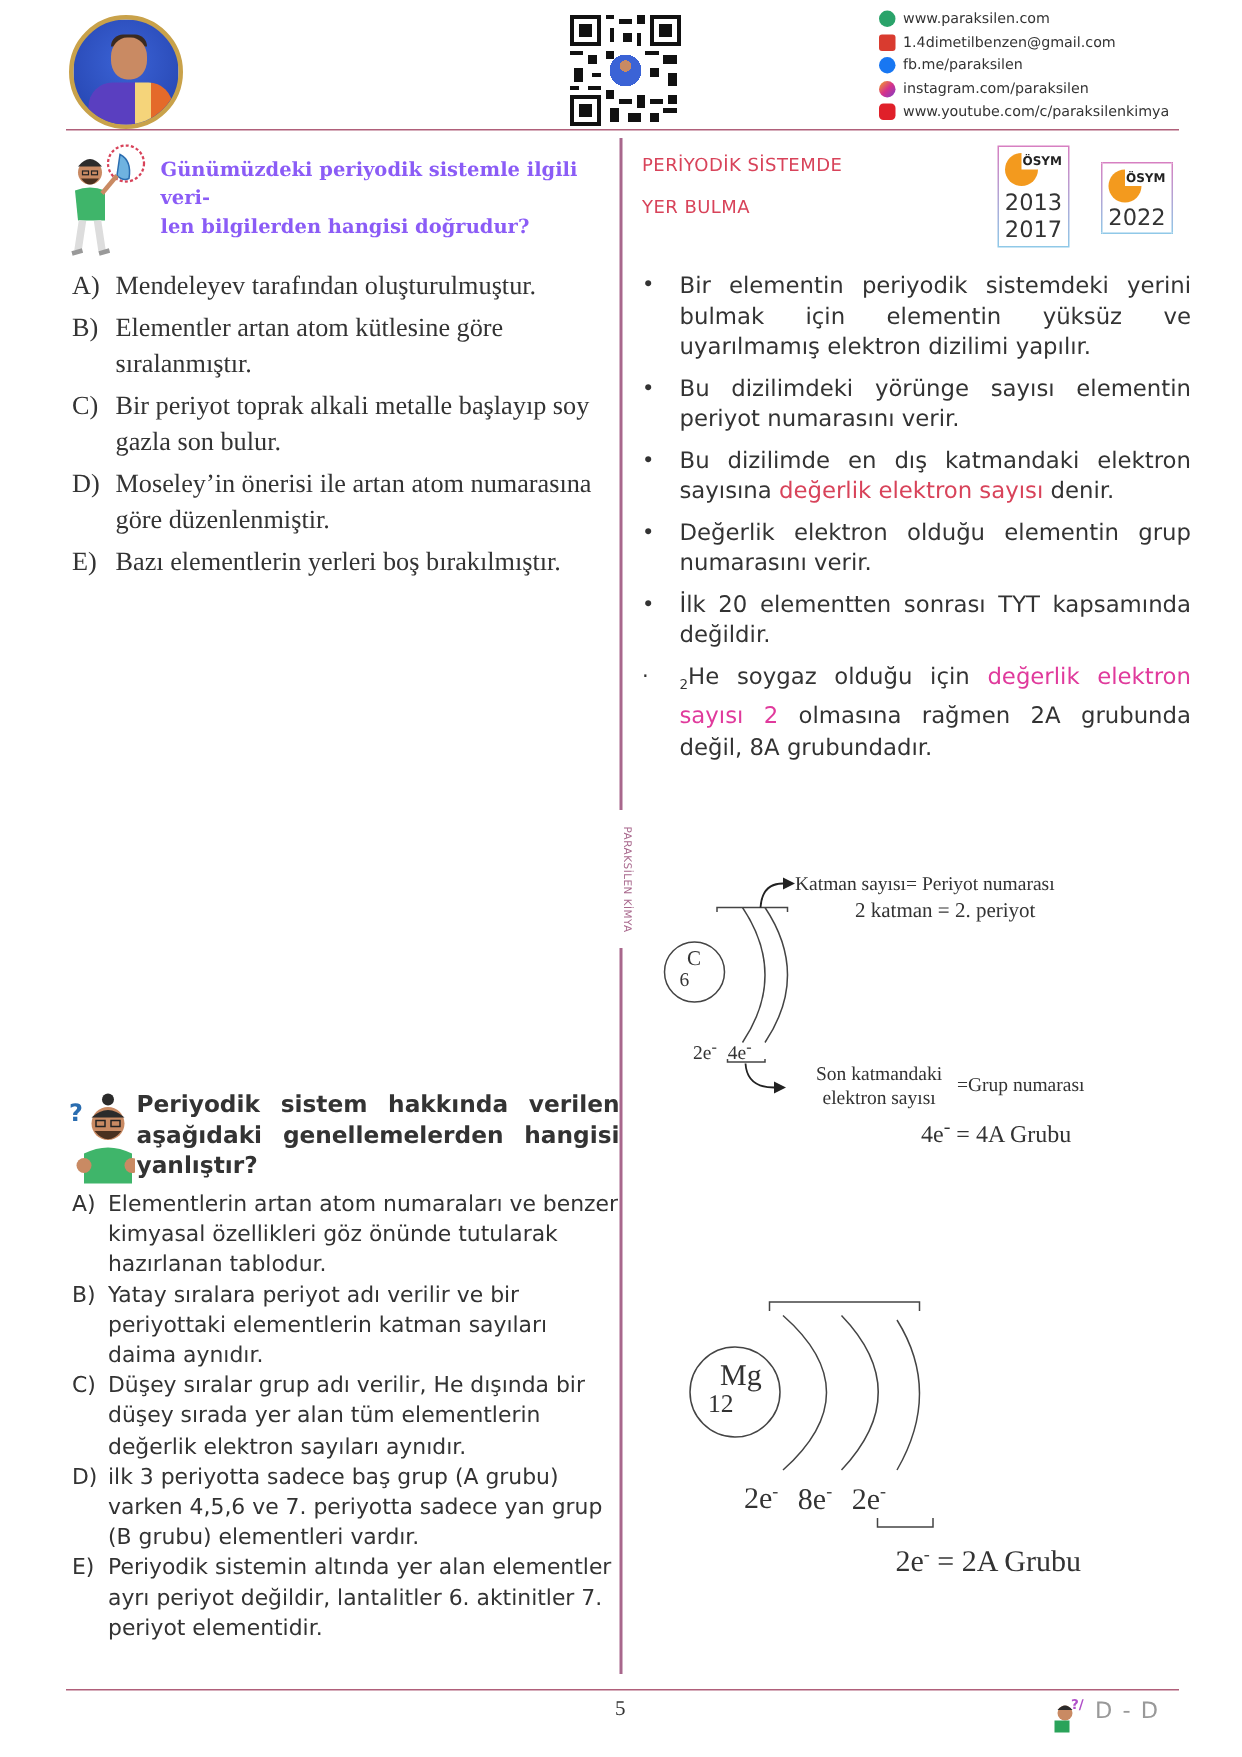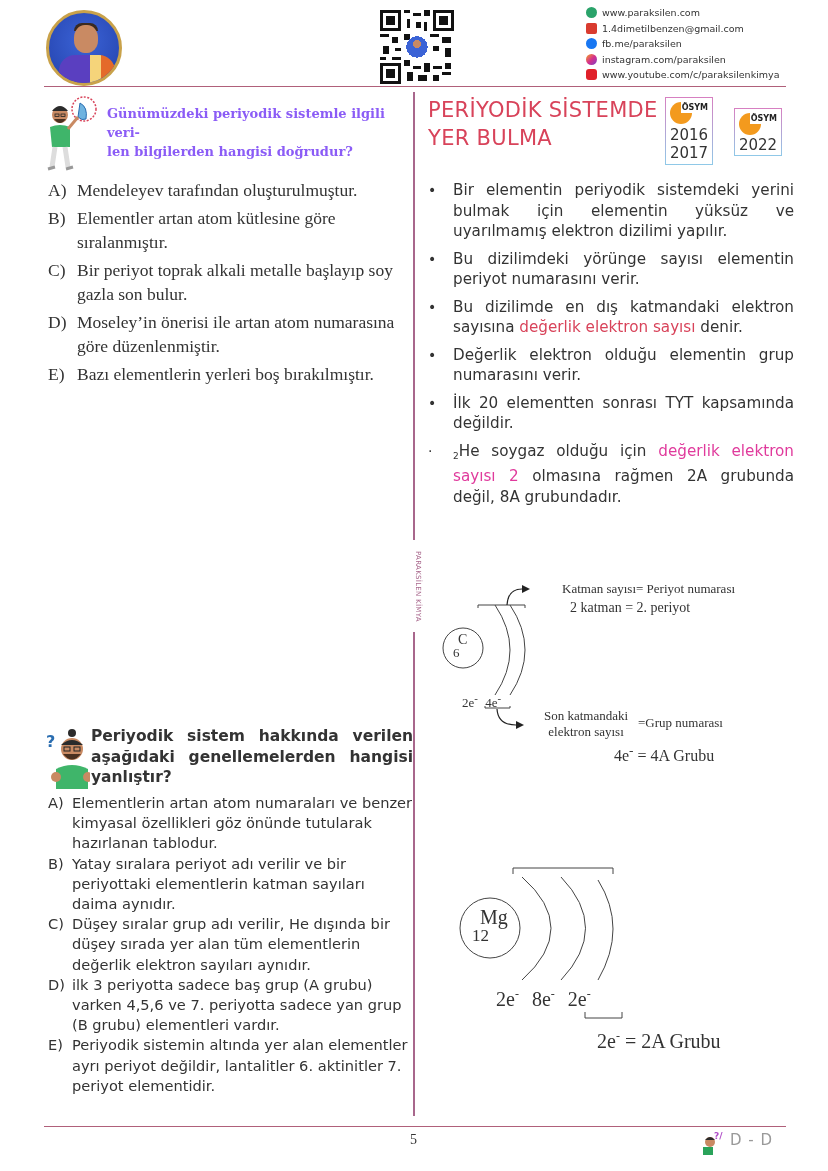--- a/index.html
+++ b/index.html
@@ -38,21 +38,21 @@
   
   .q2-figure { position: absolute; left: 44px; top: 725px; width: 46px; height: 66px; }
   .q2-stem { position: absolute; left: 91px; top: 726px; width: 322px; font-family: "DejaVu Sans", sans-serif; font-weight: bold;
              font-size: 15.5px; line-height: 20.5px; color: #333; text-align: justify; text-align-last: justify; }
   .q2-stem .last { text-align-last: left; }
   .q2-options { position: absolute; left: 48px; top: 793px; width: 366px; font-family: "DejaVu Sans", sans-serif; font-size: 14.6px; line-height: 20.2px; color: #333; }
   .q2-options .opt { margin-bottom: 0; }
   .q2-options .opt .letter { width: 24px; }
 
   
-  .section-title { position: absolute; left: 428px; top: 96px; font-family: "DejaVu Sans", sans-serif; font-size: 21px; line-height: 28px; color: #d8435a; letter-spacing: 0.3px; }
+  .section-title { position: absolute; left: 428px; top: 96px; font-family: "DejaVu Sans", sans-serif; font-size: 12px; line-height: 28px; color: #d8435a; letter-spacing: 0.3px; }
   .osym { position: absolute; background: #fff; border: 1.5px solid; border-image: linear-gradient(180deg, #d77fc1, #8fc9e8) 1; text-align: center; }
   .osym .pac { position: absolute; left: 4px; top: 4px; width: 22px; height: 22px; border-radius: 50%; background: #f39a1e; }
   .osym .pac::after { content: ""; position: absolute; right: -1px; top: -1px; width: 12px; height: 12px; background: #fff; }
   .osym .brand { position: absolute; right: 4px; top: 5px; font-size: 8px; font-weight: bold; color: #222; }
   .osym .years { position: absolute; left: 0; width: 100%; font-size: 15px; line-height: 18px; color: #333; }
   .osym1 { left: 665px; top: 97px; width: 48px; height: 68px; }
   .osym1 .years { top: 28px; }
   .osym2 { left: 734px; top: 108px; width: 48px; height: 48px; }
   .osym2 .years { top: 27px; }
 
@@ -242,21 +242,21 @@
 </div>
 
 <div class="section-title">
   <div>PERİYODİK SİSTEMDE</div>
   <div>YER BULMA</div>
 </div>
 <div class="osym osym1">
   <span class="pac"></span>
   <span class="brand">ÖSYM</span>
   <div class="years">
-    <div>2016</div>
+    <div>2013</div>
     <div>2017</div>
   </div>
 </div>
 <div class="osym osym2">
   <span class="pac"></span>
   <span class="brand">ÖSYM</span>
   <div class="years">
     <div>2022</div>
   </div>
 </div>
@@ -295,21 +295,21 @@
     <path d="M80 30 Q110 75 80 120" fill="none" stroke="#444" stroke-width="1"></path>
     <path d="M48 33 L48 30 L95 30 L95 33" fill="none" stroke="#444" stroke-width="1"></path>
     <path d="M77 30 Q78 14 92 14" fill="none" stroke="#222" stroke-width="1.2"></path>
     <polygon points="92,10 100,14 92,18" fill="#222"></polygon>
     <path d="M55 131 L55 133 L80 133 L80 131" fill="none" stroke="#444" stroke-width="1"></path>
     <path d="M67 134 Q68 150 86 150" fill="none" stroke="#222" stroke-width="1.2"></path>
     <polygon points="86,146 94,150 86,154" fill="#222"></polygon>
   </svg>
   <div style="position:absolute; left:28px; top:57px; font-size:14px;">C</div>
   <div style="position:absolute; left:23px; top:70px; font-size:13px;">6</div>
-  <div style="position:absolute; left:100px; top:6px; font-size:13px;margin-left:32px;">Katman sayısı= Periyot numarası</div>
+  <div style="position:absolute; left:100px; top:6px; font-size:13px;">Katman sayısı= Periyot numarası</div>
   <div style="position:absolute; left:140px; top:25px; font-size:14px;">2 katman = 2. periyot</div>
   <div style="position:absolute; left:32px; top:117px; font-size:13px;">
     <span>2e</span><sup>-</sup>
     <span style="margin-left:4px">4e</span><sup>-</sup>
   </div>
   <div style="position:absolute; left:99px; top:133px; font-size:13px; line-height:16px; text-align:center;margin-left:15px;">
     <div>Son katmandaki</div>
     <div>elektron sayısı</div>
   </div>
   <div style="position:absolute; left:208px; top:140px; font-size:13px;">=Grup numarası</div>

